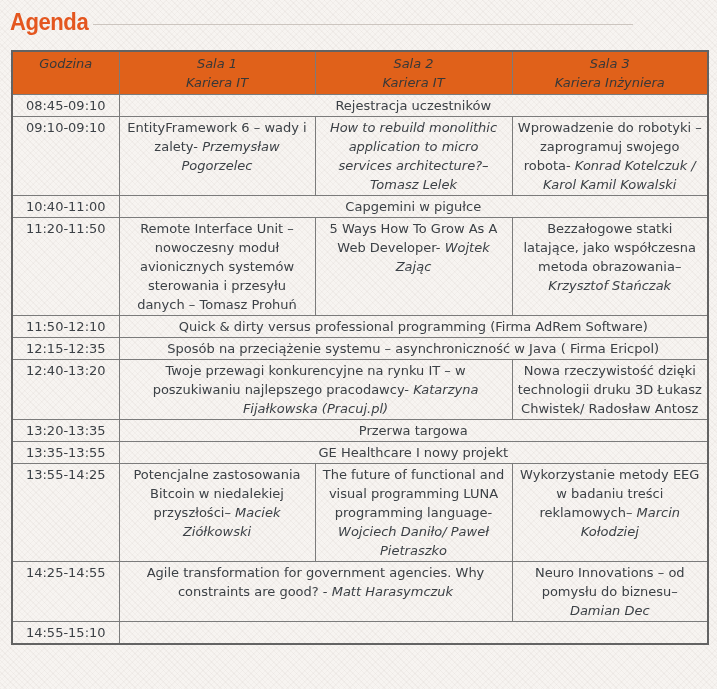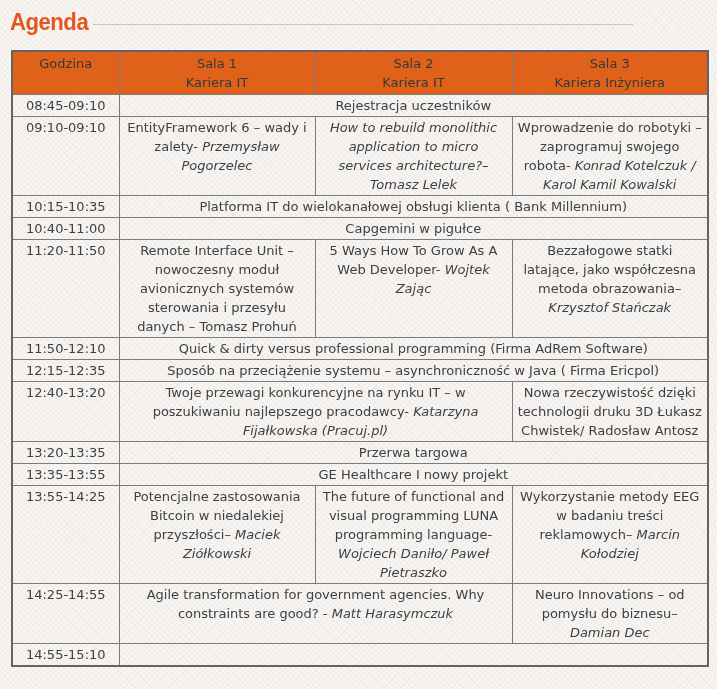--- a/index.html
+++ b/index.html
@@ -49,21 +49,21 @@
     text-align: center;
     vertical-align: top;
     padding: 1px 5px;
   }
   th {
     background: var(--accent-color, #e0611a);
     color: #383838;
     font-weight: normal;
     padding: 2px 5px;
   }
-  th .hline { display: block; }
+  th .hline { display: block; font-style: italic; }
   td.time-cell { white-space: nowrap; }
   .speaker { font-style: italic; }
   .seg { font-style: normal; margin-top: 24px; }
   .seg.speaker { font-style: italic; }
 </style>
 </head>
 <body>
 
 <div class="page">
   <div class="title-row">
@@ -102,24 +102,20 @@
           <td class="time-cell">08:45-09:10</td>
           <td colspan="3"><span class="seg">Rejestracja uczestników</span></td>
         </tr>
         <tr>
           <td class="time-cell">09:10-09:10</td>
           <td><span class="seg">EntityFramework 6 – wady i zalety- </span><span class="seg speaker">Przemysław Pogorzelec</span></td>
           <td><span class="seg speaker">How to rebuild monolithic application to micro services architecture?– Tomasz Lelek</span></td>
           <td><span class="seg">Wprowadzenie do robotyki – zaprogramuj swojego robota- </span><span class="seg speaker">Konrad Kotelczuk / Karol Kamil Kowalski</span></td>
         </tr>
         <tr>
-          <td class="time-cell">10:15-10:35</td>
-          <td colspan="3"><span class="seg">Platforma IT do wielokanałowej obsługi klienta ( Bank Millennium)</span></td>
-        </tr>
-        <tr>
           <td class="time-cell">10:40-11:00</td>
           <td colspan="3"><span class="seg">Capgemini w pigułce</span></td>
         </tr>
         <tr>
           <td class="time-cell">11:20-11:50</td>
           <td><span class="seg">Remote Interface Unit – nowoczesny moduł avionicznych systemów sterowania i przesyłu danych – Tomasz Prohuń</span></td>
           <td><span class="seg">5 Ways How To Grow As A Web Developer- </span><span class="seg speaker">Wojtek Zając</span></td>
           <td><span class="seg">Bezzałogowe statki latające, jako współczesna metoda obrazowania– </span><span class="seg speaker">Krzysztof Stańczak</span></td>
         </tr>
         <tr>

